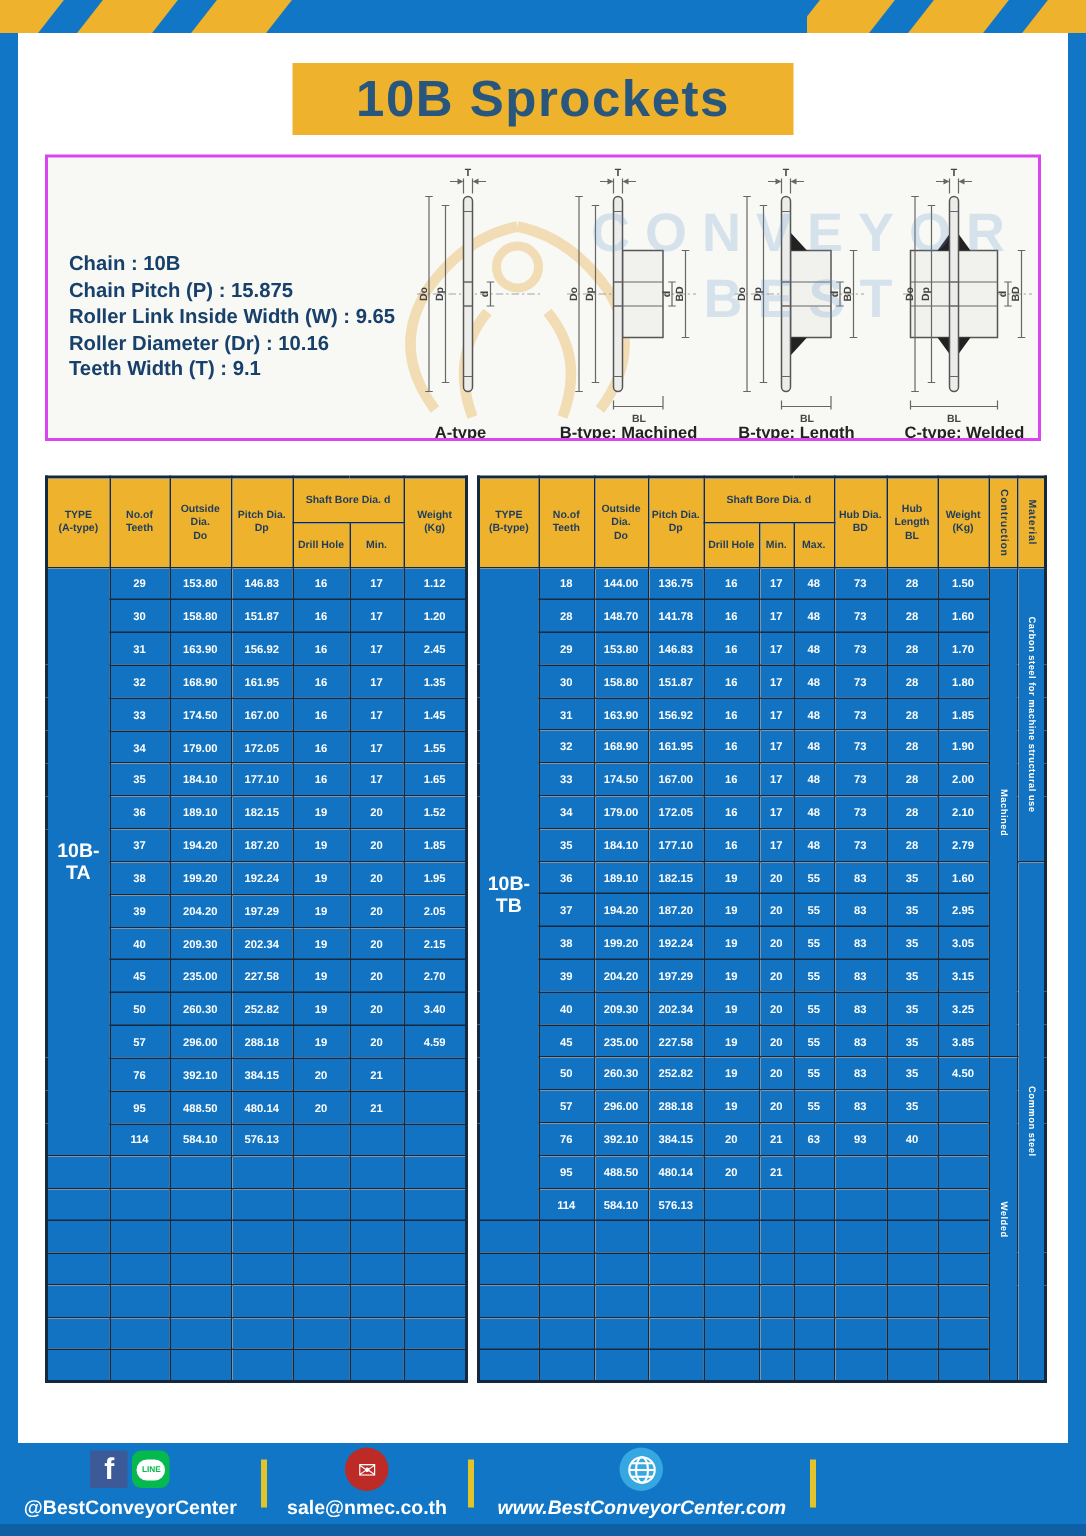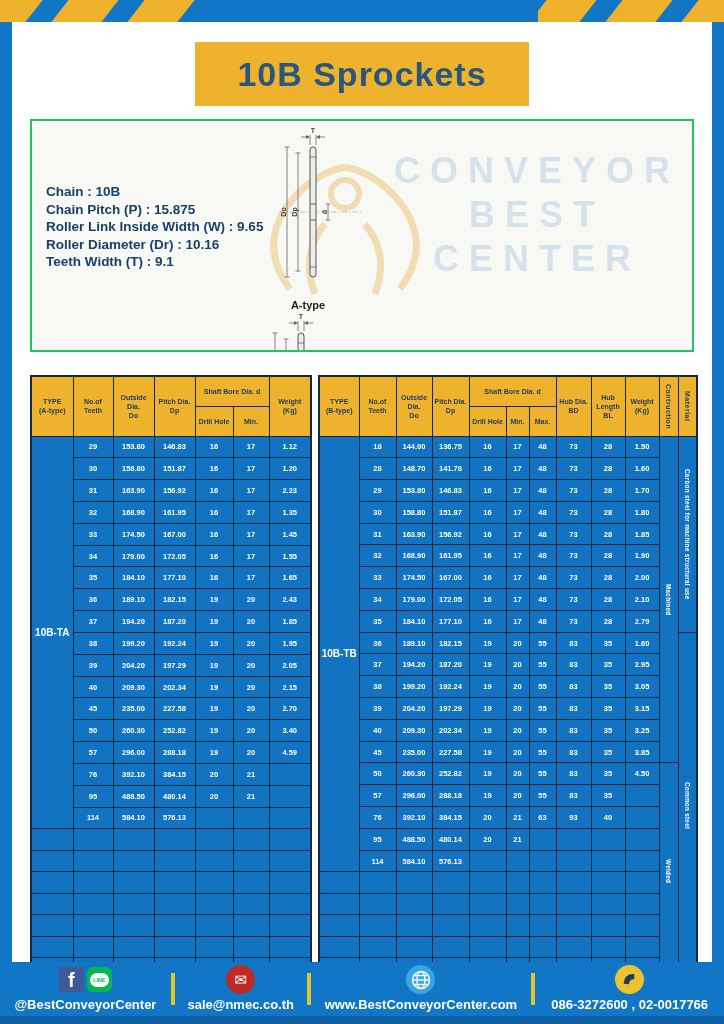--- a/index.html
+++ b/index.html
@@ -11,60 +11,60 @@
   }
   
   .topbar{position:absolute;top:0;left:0;right:0;height:22px;background:#1176c5;overflow:hidden;}
   .stripes{position:absolute;top:0;height:22px;display:flex;overflow:hidden;}
   .stripes-left{left:-16px;width:212px;}
   .stripes-right{right:-10px;width:196px;}
   .stripe{flex:none;width:50px;margin-right:26px;height:100%;background:#eeb22c;transform:skewX(-38deg);}
   
   .content{position:absolute;top:22px;left:12px;right:12px;bottom:0;background:#ffffff;}
   .title-banner{
-    width:334px;height:64px;margin:20px auto 0;background:#eeb22c;
+    width:334px;height:48px;margin:20px auto 0;background:#eeb22c;
     display:flex;align-items:center;justify-content:center;
   }
   .title-banner span{font-size:34px;font-weight:bold;color:#28567d;letter-spacing:1px;}
   
   .spec-box{
-    position:relative;margin:13px 18px 0;height:233px;
-    border:2px solid #22c55e;background:#f8f8f4;overflow:hidden;padding-left:32px;
+    position:relative;margin:13px 18px 0;height:191px;
+    border:2px solid #d946ef;background:#f8f8f4;overflow:hidden;padding-left:32px;
   }
   .spec-lines{position:absolute;left:14px;top:62px;z-index:3;}
   .spec-line{font-size:13.5px;font-weight:bold;color:#17406b;line-height:17.5px;white-space:nowrap;}
-  .diagrams{position:absolute;left:222px;top:4px;right:2px;bottom:0;display:flex;z-index:2;flex-direction:column;}
+  .diagrams{position:absolute;left:222px;top:4px;right:2px;bottom:0;display:flex;z-index:2;}
   .diagram{width:108px;margin-right:6px;display:flex;flex-direction:column;align-items:center;}
   .diagram svg{flex:none;}
   .diagram-label{font-size:11px;font-weight:bold;color:#222;margin-top:-2px;white-space:nowrap;}
   .wm-blue{
     position:absolute;left:340px;top:28px;width:330px;z-index:4;pointer-events:none;
     text-align:center;font-size:36px;line-height:44px;font-weight:bold;letter-spacing:10px;
     color:rgba(95,152,205,0.22);
   }
   .wm-orange{position:absolute;left:198px;top:18px;z-index:1;opacity:0.35;pointer-events:none;}
   
   .tables{display:flex;margin:23px 18px 0;gap:6px;}
   table.spec-table{border-collapse:collapse;table-layout:fixed;border:2px solid #14283e;}
   .spec-table th,.spec-table td{border:1px solid #14283e;padding:0;text-align:center;vertical-align:middle;overflow:hidden;}
   .spec-table th{background:#eeb22c;color:#1e3c5e;font-size:7px;font-weight:bold;line-height:9px;}
   .spec-table td{background:#1173c1;color:#ffffff;font-size:7.5px;font-weight:bold;}
   .spec-table thead tr{height:30px;}
   tr.data-row{height:21.8px;}
   tr.empty-row{height:21.4px;}
-  td.type-cell{font-size:10px;}
+  td.type-cell{font-size:13px;}
   th.vhead{writing-mode:vertical-rl;font-size:7px;letter-spacing:0.5px;padding:2px 0;}
   td.vcell{writing-mode:vertical-rl;font-size:6.3px;letter-spacing:0.3px;}
   
   .footer{
     position:absolute;left:0;right:0;bottom:0;height:62px;background:#1176c5;
     border-bottom:8px solid #0e5fa3;display:flex;align-items:center;z-index:5;
   }
   .footer-group{display:flex;flex-direction:column;align-items:center;justify-content:center;height:100%;padding-bottom:2px;}
-  .fg1{width:24%;} .fg2{width:18.5%;} .fg3{width:31%;} .fg4{width:26.5%;}
+  .fg1{width:24%;} .fg2{width:18.5%;} .fg3{width:31%;font-style:italic;} .fg4{width:26.5%;}
   .footer-divider{width:4px;height:32px;background:#e3c32b;flex:none;}
   .footer-label{font-size:13px;font-weight:bold;color:#ffffff;white-space:nowrap;margin-top:2px;}
   .icon-row{display:flex;align-items:center;gap:3px;height:30px;}
   .fb-icon{width:25px;height:25px;background:#3d5a98;color:#fff;font-weight:bold;font-size:20px;
     display:flex;align-items:flex-end;justify-content:center;line-height:24px;}
   .line-icon{width:25px;height:25px;background:#06b94e;border-radius:6px;display:flex;align-items:center;justify-content:center;}
   .line-bubble{width:19px;height:14px;background:#fff;border-radius:7px;color:#06b94e;
     font-size:5.5px;font-weight:bold;display:flex;align-items:center;justify-content:center;}
   .round-icon{width:29px;height:29px;border-radius:50%;display:flex;align-items:center;justify-content:center;}
   .mail-icon{background:#bd2b26;color:#fff;font-size:15px;}
@@ -272,21 +272,20 @@
               <line x1="17" y1="162" x2="75" y2="162" stroke="#666" stroke-width="0.8"></line>
               <text x="46" y="172" text-anchor="middle" font-size="7" fill="#444" font-weight="bold">BL</text>
             </svg>
             <div class="diagram-label">C-type: Welded</div>
           </div>
         </div>
 
       <div class="wm-blue">
         <div>CONVEYOR</div>
         <div>BEST</div>
-        <div>CENTER</div>
       </div>
     </div>
 
     <div class="tables">
 
       <table class="spec-table" style="width:280px">
         <colgroup>
           <col style="width:42px">
             <col style="width:40px">
             <col style="width:41px">
@@ -342,21 +341,21 @@
               <td>16</td>
               <td>17</td>
               <td>1.20</td>
             </tr>
             <tr class="data-row">
               <td>31</td>
               <td>163.90</td>
               <td>156.92</td>
               <td>16</td>
               <td>17</td>
-              <td>2.23</td>
+              <td>2.45</td>
             </tr>
             <tr class="data-row">
               <td>32</td>
               <td>168.90</td>
               <td>161.95</td>
               <td>16</td>
               <td>17</td>
               <td>1.35</td>
             </tr>
             <tr class="data-row">
@@ -382,21 +381,21 @@
               <td>16</td>
               <td>17</td>
               <td>1.65</td>
             </tr>
             <tr class="data-row">
               <td>36</td>
               <td>189.10</td>
               <td>182.15</td>
               <td>19</td>
               <td>20</td>
-              <td>2.43</td>
+              <td>1.52</td>
             </tr>
             <tr class="data-row">
               <td>37</td>
               <td>194.20</td>
               <td>187.20</td>
               <td>19</td>
               <td>20</td>
               <td>1.85</td>
             </tr>
             <tr class="data-row">
@@ -919,24 +918,14 @@
               <line x1="3.5" y1="12" x2="20.5" y2="12"></line>
               <line x1="5" y1="7.5" x2="19" y2="7.5"></line>
               <line x1="5" y1="16.5" x2="19" y2="16.5"></line>
             </g>
           </svg>
         </div>
       </div>
       <div class="footer-label">www.BestConveyorCenter.com</div>
     </div>
     <div class="footer-divider"></div>
-    <div class="footer-group fg4">
-      <div class="icon-row">
-        <div class="round-icon phone-icon">
-          <svg width="24" height="24" viewBox="0 0 30 30">
-            <path d="M6 13 Q15 4 24 13 L19.5 18 Q15 13.5 10.5 18 Z" fill="#1d3a5f" transform="rotate(-42 15 15)"></path>
-          </svg>
-        </div>
-      </div>
-      <div class="footer-label">086-3272600 , 02-0017766</div>
-    </div>
   </div>
 </div>
 
 </body></html>

